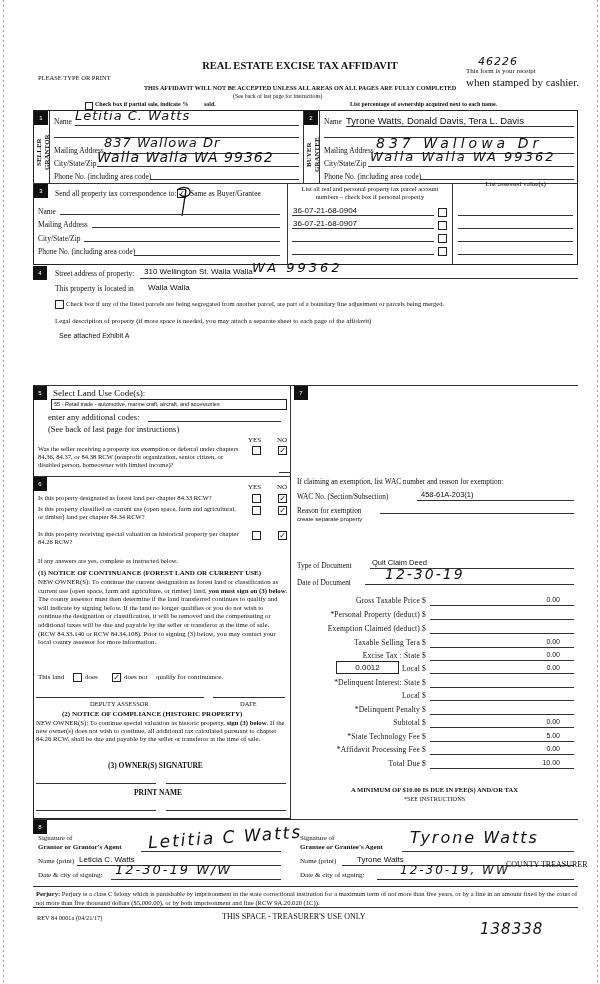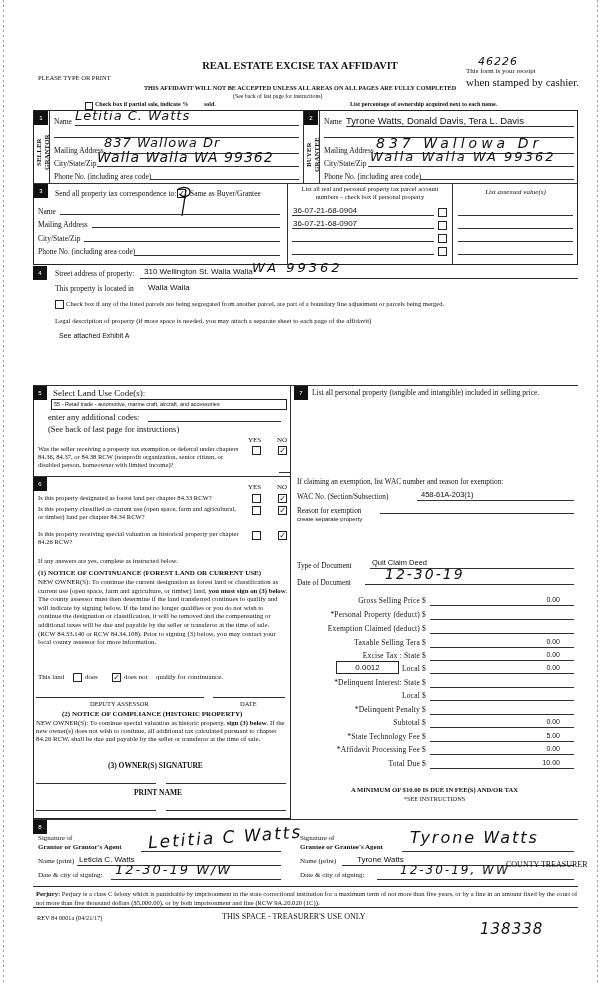--- a/index.html
+++ b/index.html
@@ -101,21 +101,21 @@
   <div class="line" style="left:92px;top:227px;width:188px;"></div>
   <div class="lbl" style="left:38px;top:234px;">City/State/Zip</div>
   <div class="line" style="left:84px;top:241px;width:196px;"></div>
   <div class="lbl" style="left:38px;top:247px;">Phone No. (including area code)</div>
   <div class="line" style="left:134px;top:255px;width:146px;"></div>
 
   <div class="abs center" style="left:288px;top:185px;width:164px;font-size:6.5px;line-height:8px;">
     <div>List all real and personal property tax parcel account</div>
     <div>numbers – check box if personal property</div>
   </div>
-  <div class="abs center" style="left:453px;top:188px;width:125px;font-size:7px;font-style:italic;">List assessed value(s)</div>
+  <div class="abs center" style="left:453px;top:180px;width:125px;font-size:7px;">List assessed value(s)</div>
 
   <div>
     <div class="val" style="left:293px;top:206px;font-size:8px;">36-07-21-68-0904</div>
     <div class="line" style="left:292px;top:215px;width:142px;"></div>
     <div class="cb" style="left:438px;top:208px;"></div>
     <div class="line" style="left:458px;top:215px;width:115px;"></div>
   </div>
   <div>
     <div class="val" style="left:293px;top:219px;font-size:8px;">36-07-21-68-0907</div>
     <div class="line" style="left:292px;top:228px;width:142px;"></div>
@@ -205,40 +205,39 @@
     <b>sign (3) below</b><span>. If the new owner(s) does not wish to continue, all additional tax calculated pursuant to chapter 84.26 RCW, shall be due and payable by the seller or transferor at the time of sale.</span>
   </div>
   <div class="abs bold" style="left:108px;top:761px;font-size:7.5px;">(3) OWNER(S) SIGNATURE</div>
   <div class="line" style="left:36px;top:783px;width:120px;"></div>
   <div class="line" style="left:166px;top:783px;width:120px;"></div>
   <div class="abs bold" style="left:134px;top:788px;font-size:7.5px;">PRINT NAME</div>
   <div class="line" style="left:36px;top:810px;width:120px;"></div>
   <div class="line" style="left:166px;top:810px;width:120px;"></div>
 
   <div class="num" style="left:294px;top:386px;">7</div>
-  <div class="abs" style="left:312px;top:388px;width:262px;font-size:7.5px;line-height:10px;">List all  personal property (tangible and intangible) included in selling price.</div>
   <div class="line" style="left:279px;top:472px;width:12px;"></div>
   <div class="abs" style="left:297px;top:477px;font-size:7.3px;">If claiming an exemption, list WAC number and reason for exemption:</div>
   <div class="abs" style="left:297px;top:492px;font-size:7.3px;">WAC No. (Section/Subsection)</div>
   <div class="val" style="left:421px;top:490px;font-size:7.5px;">458-61A-203(1)</div>
   <div class="line" style="left:417px;top:500px;width:157px;"></div>
   <div class="abs" style="left:297px;top:506px;font-size:7.3px;">Reason for exemption</div>
   <div class="line" style="left:380px;top:513px;width:194px;"></div>
   <div class="val" style="left:297px;top:516px;font-size:6px;">create separate property</div>
 
   <div class="abs" style="left:297px;top:561px;font-size:7.3px;">Type of Document</div>
   <div class="val" style="left:372px;top:558px;font-size:7.5px;">Quit Claim Deed</div>
   <div class="line" style="left:370px;top:568px;width:204px;"></div>
   <div class="abs" style="left:297px;top:578px;font-size:7.3px;">Date of Document</div>
   <div class="abs hand" style="left:385px;top:566px;font-size:14px;letter-spacing:2px;">12-30-19</div>
   <div class="line" style="left:365px;top:584px;width:209px;"></div>
 
   <div>
     <div>
-      <div class="rl" style="right:174px;top:596px;">Gross Selling Price $</div>
+      <div class="rl" style="right:174px;top:596px;">Gross Taxable Price $</div>
       <div class="line" style="left:430px;top:605px;width:144px;"></div>
       <div class="amt" style="left:500px;top:596px;">0.00</div>
     </div>
     <div>
       <div class="rl" style="right:174px;top:610px;">*Personal Property (deduct) $</div>
       <div class="line" style="left:430px;top:619px;width:144px;"></div>
       <div class="amt" style="left:500px;top:610px;"></div>
     </div>
     <div>
       <div class="rl" style="right:174px;top:624px;">Exemption Claimed (deduct) $</div>

